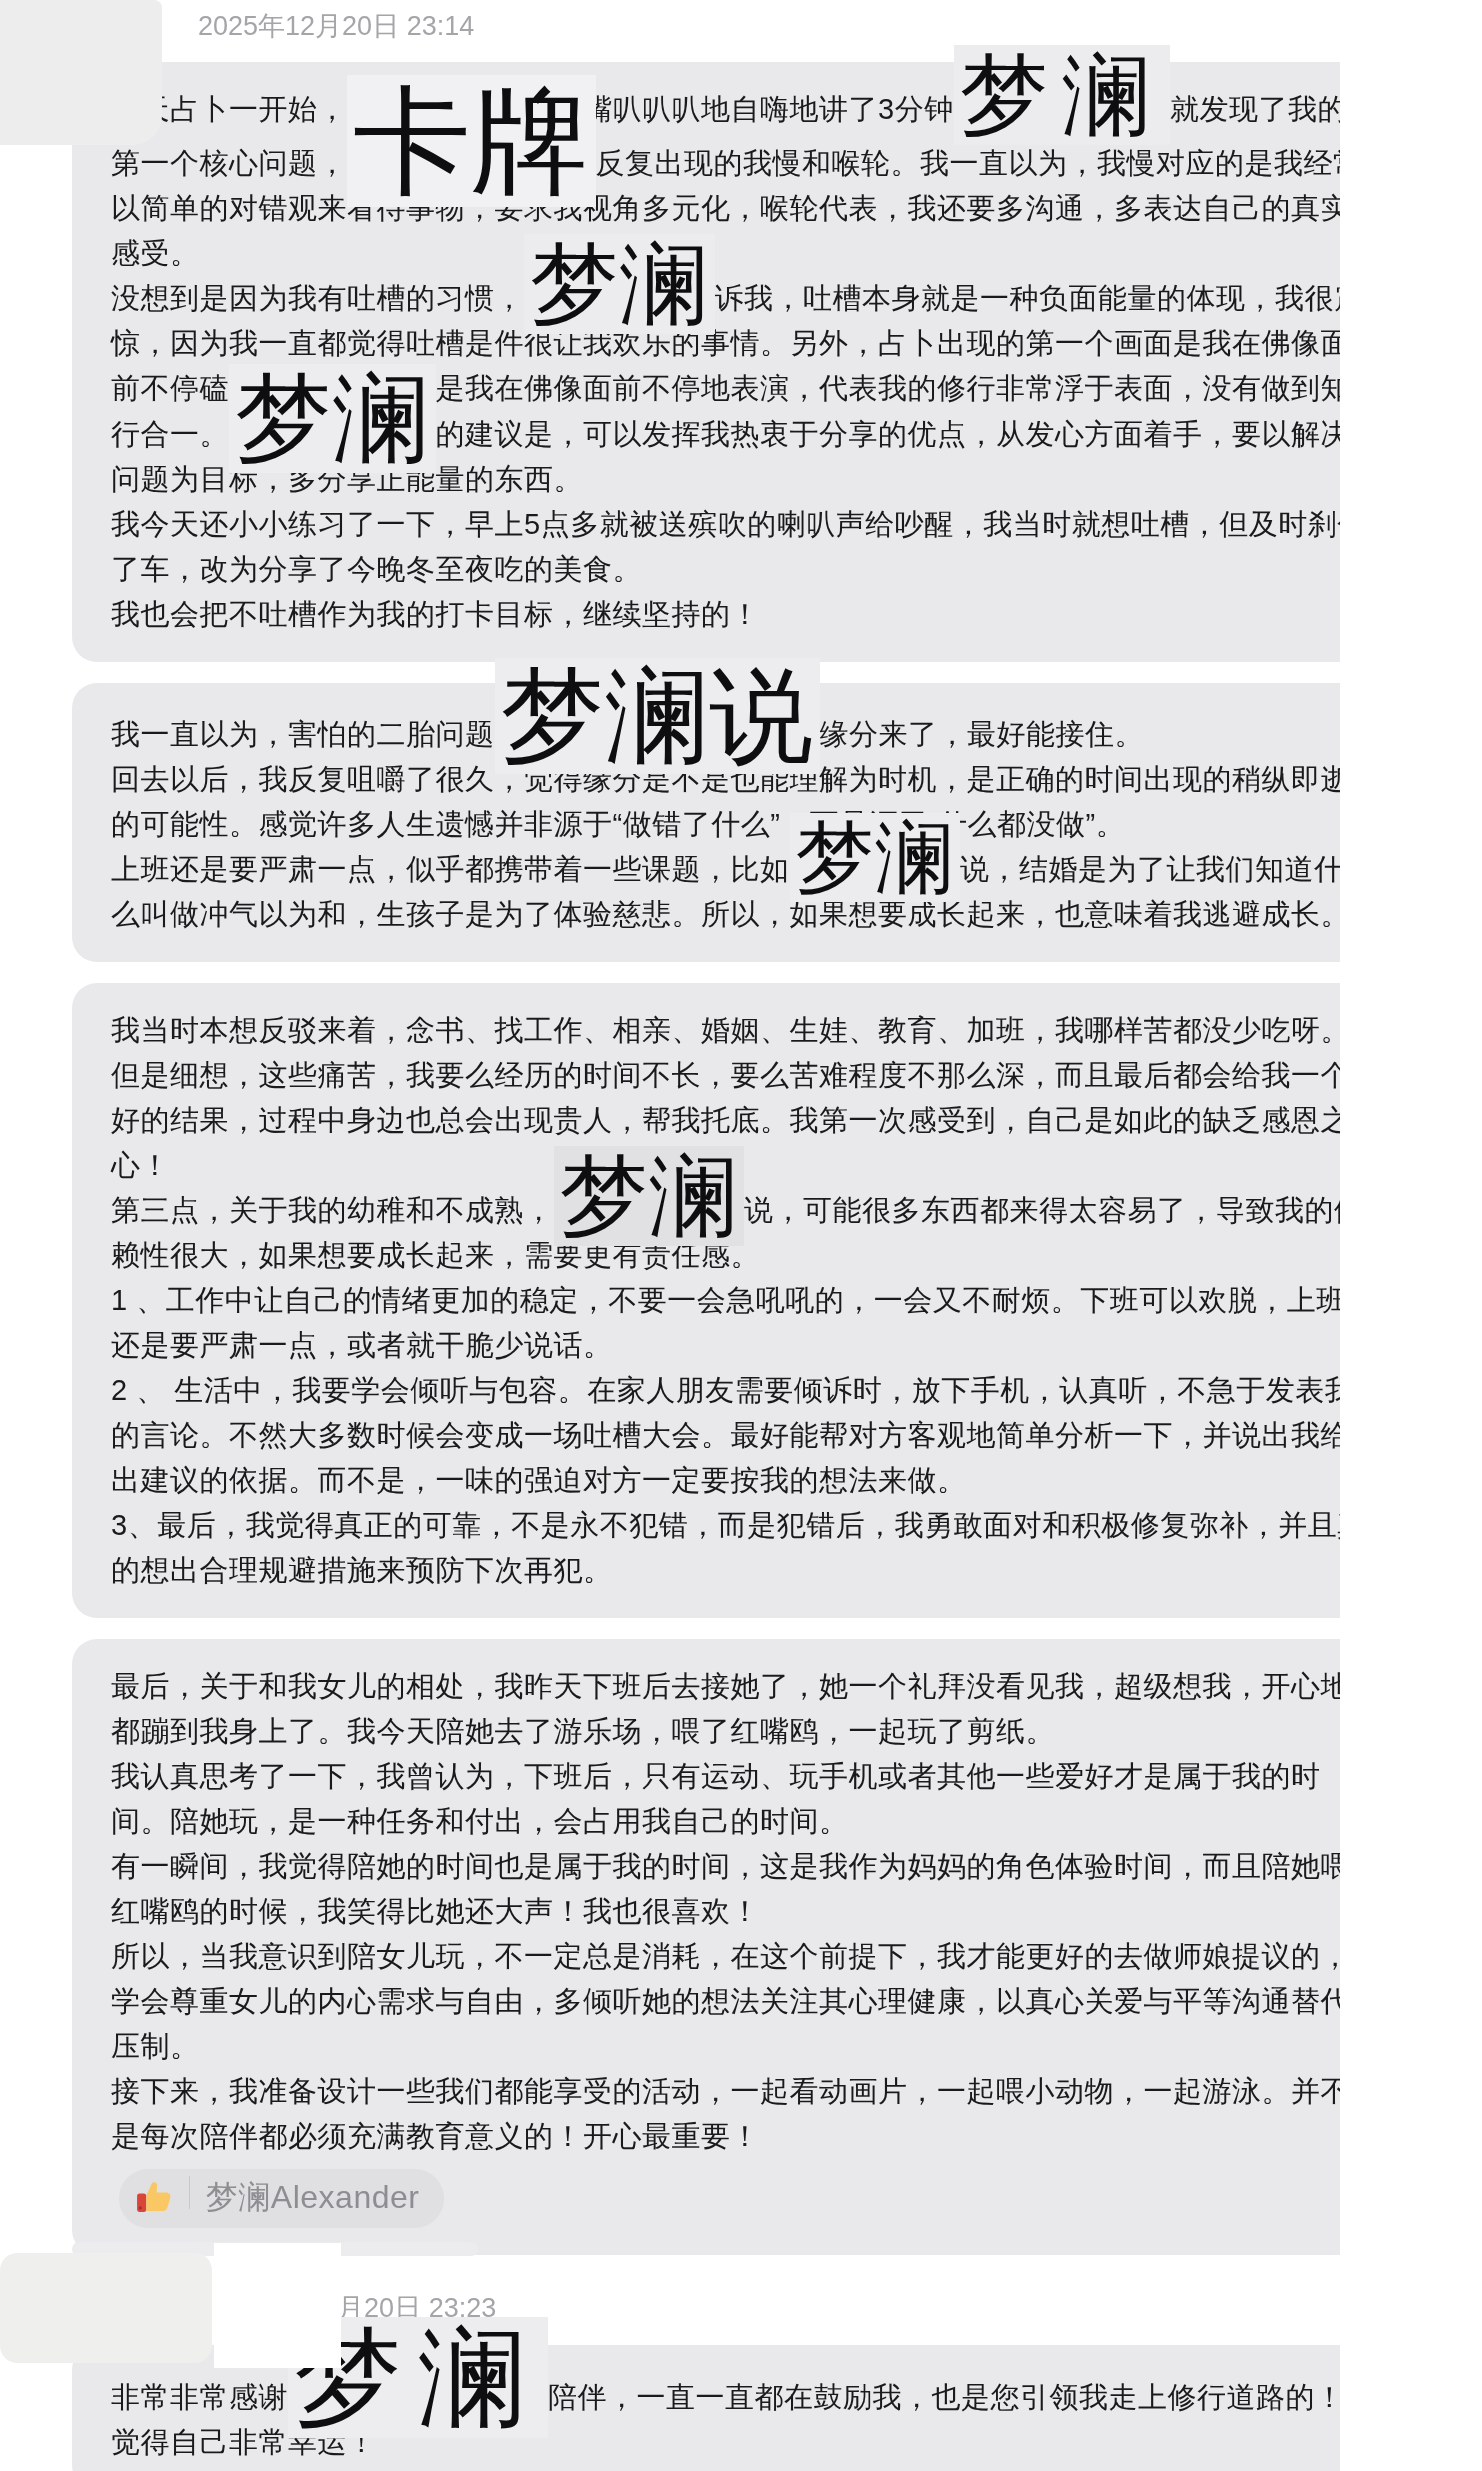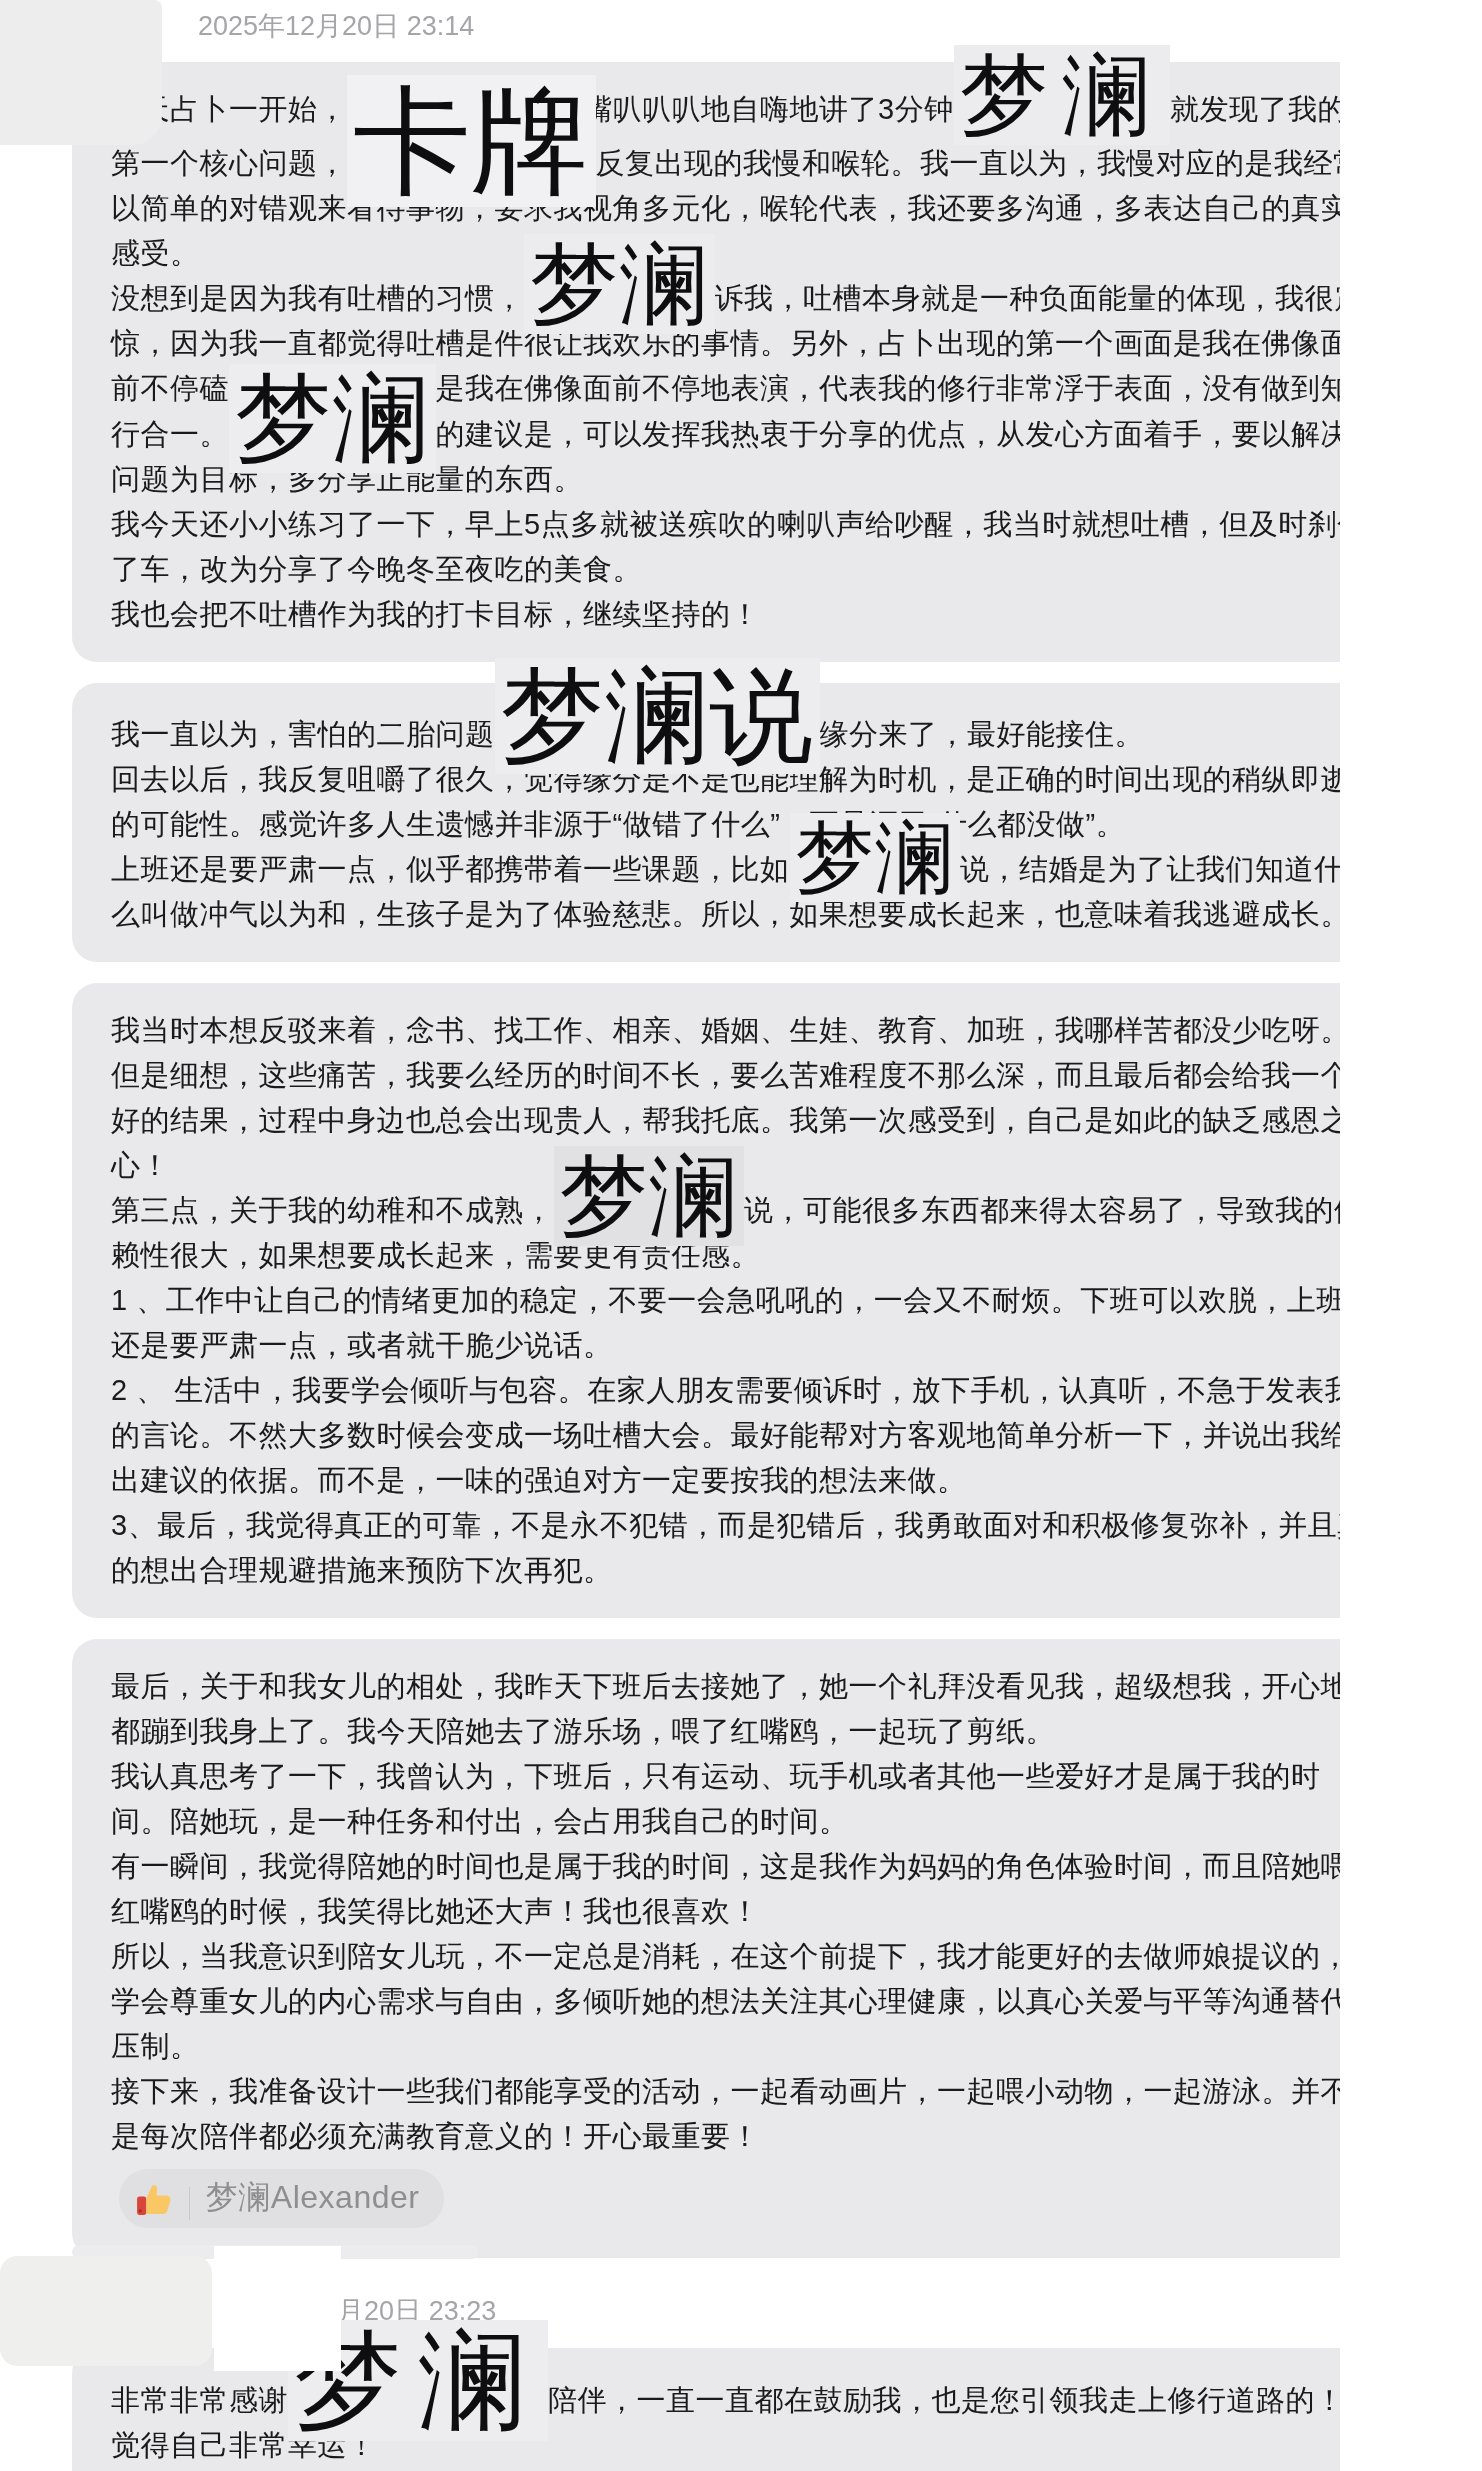--- a/index.html
+++ b/index.html
@@ -17,21 +17,21 @@
     position:relative;margin:0 0 21px 72px;width:1338px;box-sizing:border-box;
     background:#e9e9eb;border-radius:25px;padding:25px 39px;
     font-size:29px;line-height:45px;letter-spacing:0.5px;
   }
   .para{display:block;}
   .ov{
     line-height:0;position:relative;top:.08em;font-weight:400;color:#0e0e10;
     padding:0 5.8px;white-space:nowrap;z-index:2;
   }
   .reaction{
-    display:inline-flex;align-items:flex-end;background:#e0e0e2;border-radius:29px;
+    display:inline-flex;align-items:flex-start;background:#e0e0e2;border-radius:29px;
     padding:7.7px 25px 7.7px 15.4px;margin:9.7px 0 0 7.7px;line-height:normal;
   }
   .r-ico{display:inline-flex;align-items:center;}
   .r-div{width:1.9px;height:33px;background:#c9c9cd;margin:0 15.4px 0 13.5px;}
   .r-name{font-size:32px;color:#8e8e92;}
   
   .dec{position:absolute;z-index:3;}
   .dec-band{left:0;top:-103px;width:406px;height:14.5px;background:#ececee;border-radius:7.7px;}
   .dec-patch{left:142px;top:-102px;width:127px;height:125px;background:#ffffff;}
   .dec-box{left:-72px;top:-92px;width:212px;height:110px;background:#eff0ee;border-radius:17.4px;}

